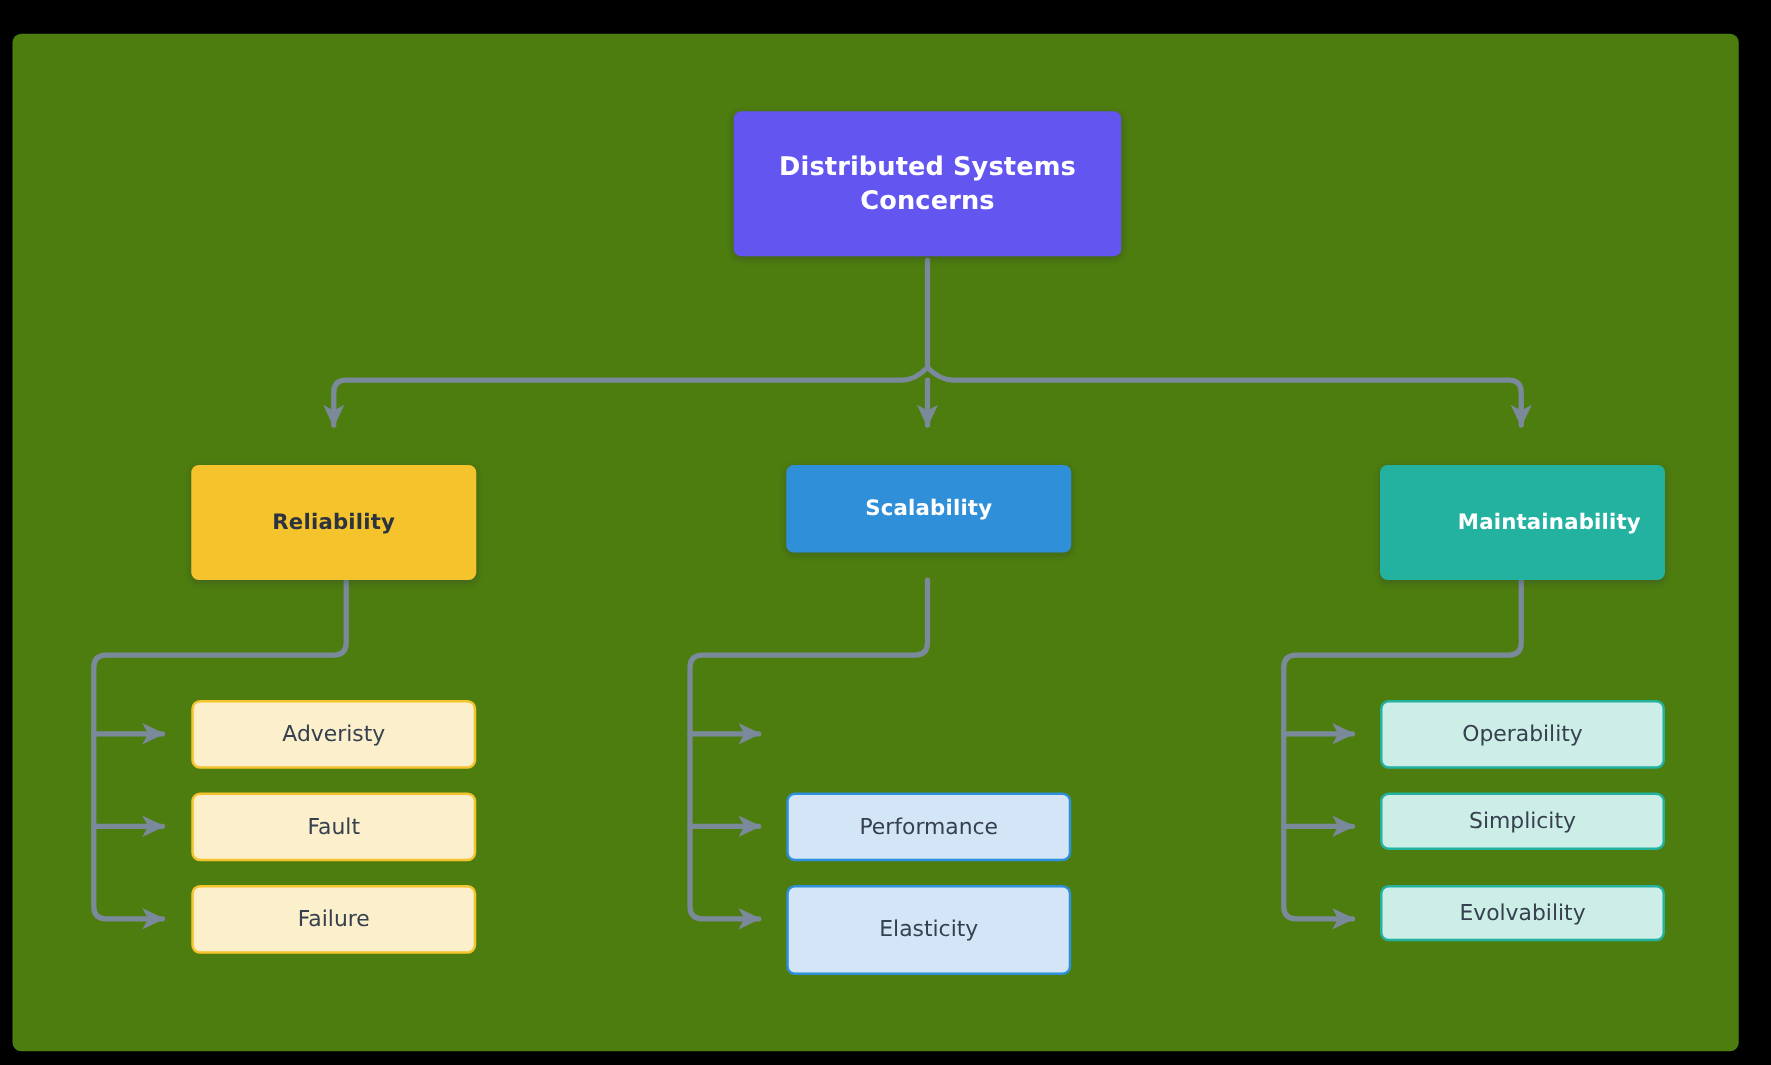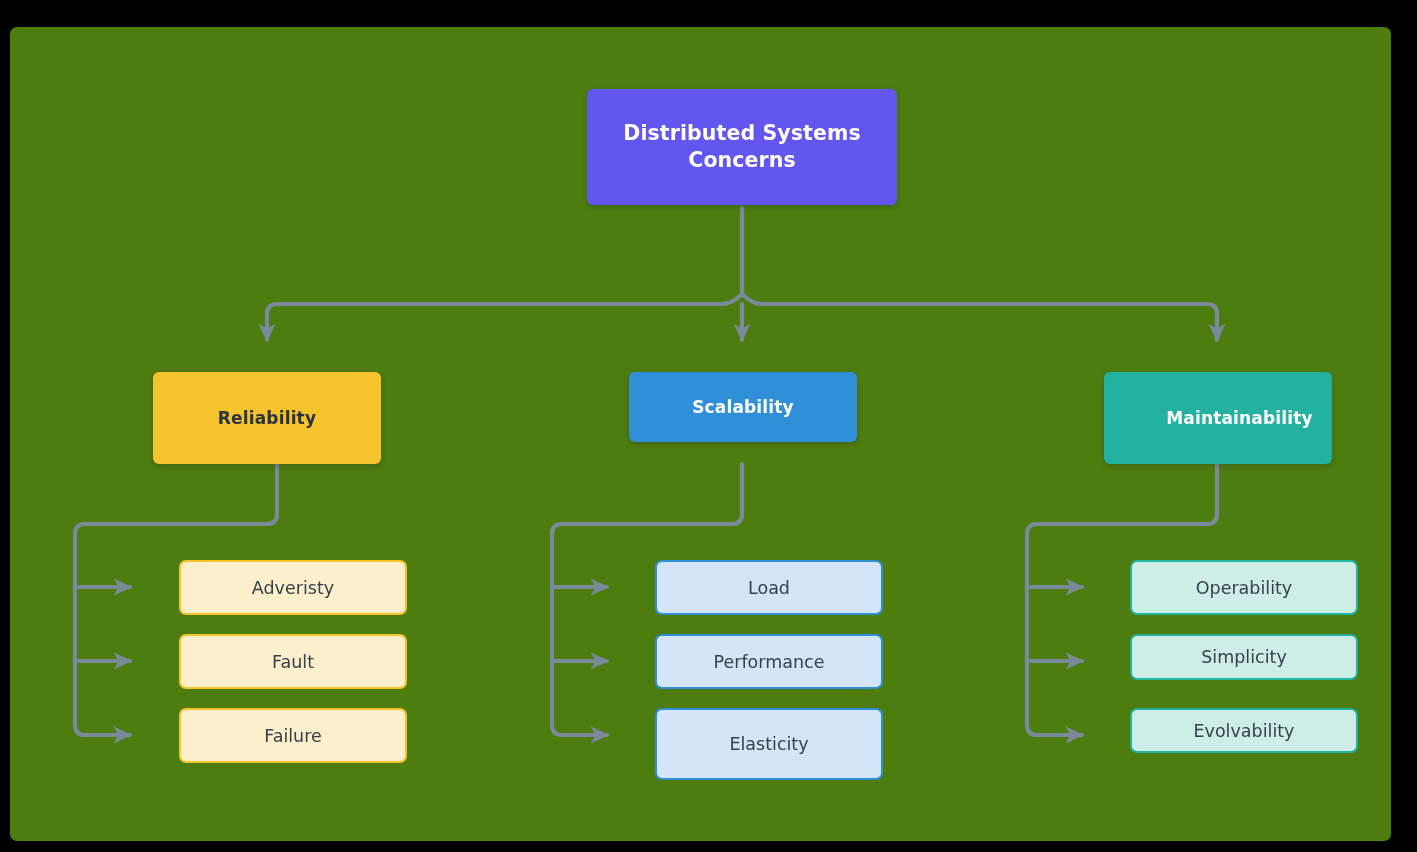--- a/index.html
+++ b/index.html
@@ -47,21 +47,20 @@
     box-shadow:0 2px 5px rgba(40,40,60,.28);
     justify-content:center;
   }
   .node-leaf{
     font-weight:normal;
     font-size:17.5px;
     border-width:2px;
     border-style:solid;
     border-radius:7px;
     color:#36404e;
-    margin-left:26px;
   }
 </style>
 </head>
 <body style="background: rgb(0, 0, 0);">
 
 <div id="stage">
   <div id="canvas" style="background: #4d7c0f;">
 
     <svg id="edges" viewBox="0 0 1381 814">
       <defs>
@@ -110,23 +109,20 @@
     <div class="node node-leaf" style="left: 143px; top: 533px; width: 228px; height: 55px; background: rgb(252, 239, 203); border-color: rgb(245, 195, 44);">
       <span>Adveristy</span>
     </div>
     <div class="node node-leaf" style="left: 143px; top: 607px; width: 228px; height: 55px; background: rgb(252, 239, 203); border-color: rgb(245, 195, 44);">
       <span>Fault</span>
     </div>
     <div class="node node-leaf" style="left: 143px; top: 681px; width: 228px; height: 55px; background: rgb(252, 239, 203); border-color: rgb(245, 195, 44);">
       <span>Failure</span>
     </div>
 
-    <div class="node node-leaf" style="left: 619px; top: 533px; width: 228px; height: 55px; background: rgb(211, 229, 247); border-color: rgb(47, 143, 216);">
-      <span>Load</span>
-    </div>
     <div class="node node-leaf" style="left: 619px; top: 607px; width: 228px; height: 55px; background: rgb(211, 229, 247); border-color: rgb(47, 143, 216);">
       <span>Performance</span>
     </div>
     <div class="node node-leaf" style="left: 619px; top: 681px; width: 228px; height: 72px; background: rgb(211, 229, 247); border-color: rgb(47, 143, 216);">
       <span>Elasticity</span>
     </div>
 
     <div class="node node-leaf" style="left: 1094px; top: 533px; width: 228px; height: 55px; background: rgb(205, 238, 231); border-color: rgb(35, 178, 160); justify-content: center;">
       <span>Operability</span>
     </div>

